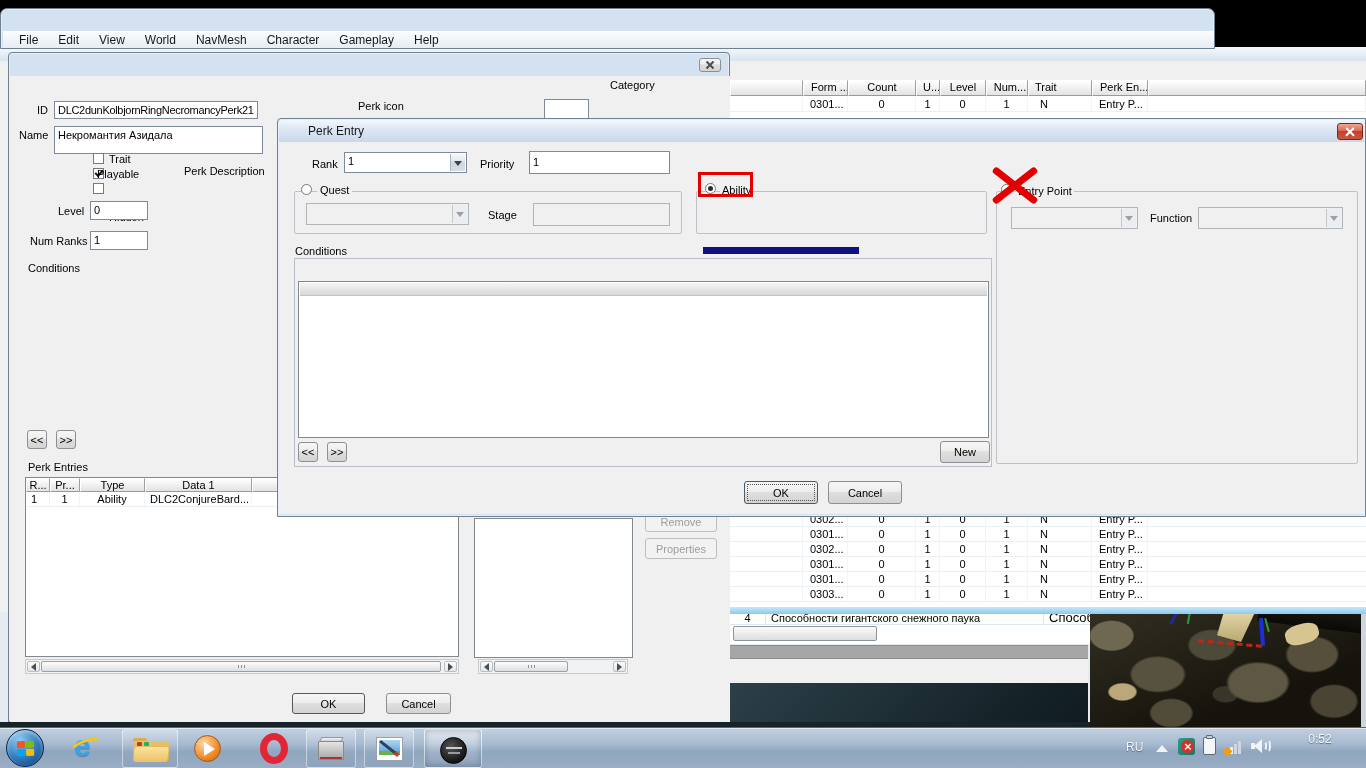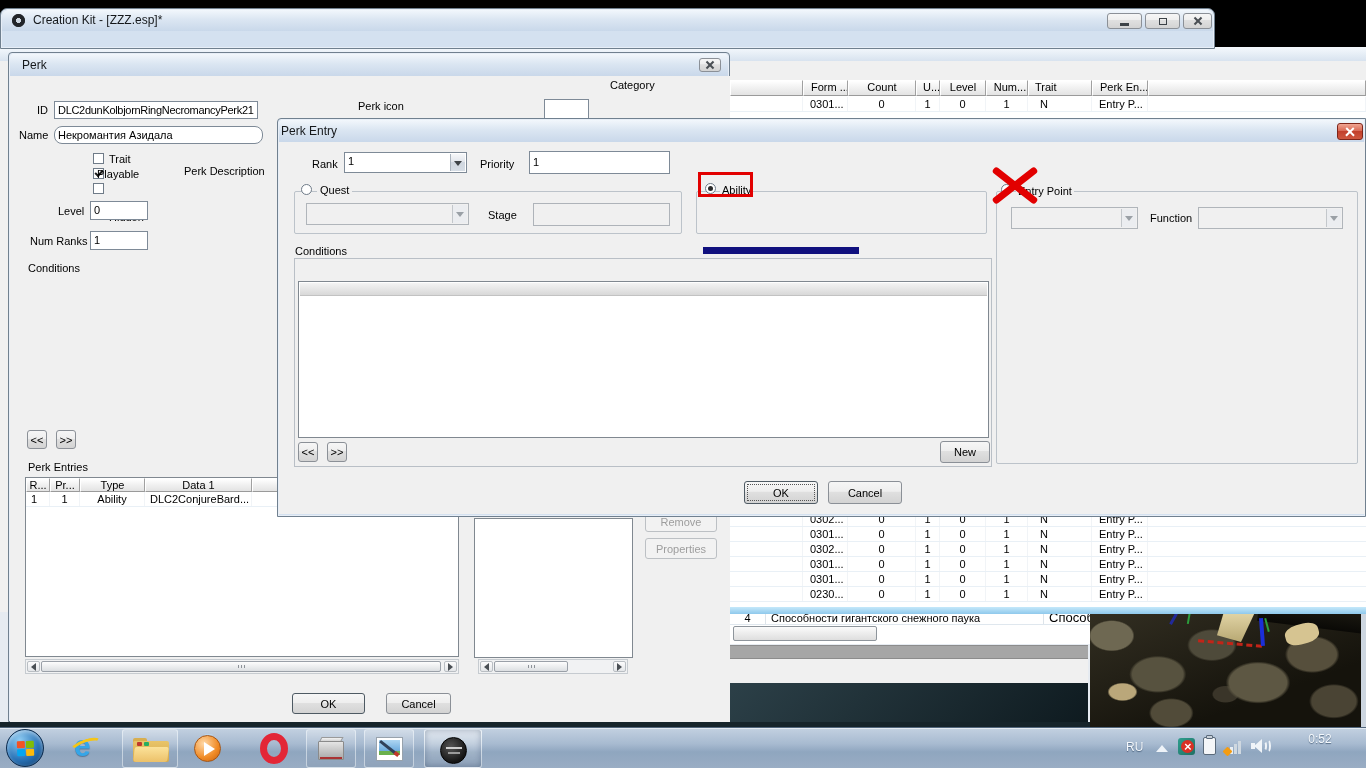--- a/index.html
+++ b/index.html
@@ -190,21 +190,21 @@
         <div class="tcell c2">0</div>
         <div class="tcell c3">1</div>
         <div class="tcell c4">0</div>
         <div class="tcell c5">1</div>
         <div class="tcell c6">N</div>
         <div class="tcell c7">Entry P...</div>
         <div class="tcell c8"></div>
       </div>
       <div class="trow">
         <div class="tcell c0"></div>
-        <div class="tcell c1">0230...</div>
+        <div class="tcell c1">0303...</div>
         <div class="tcell c2">0</div>
         <div class="tcell c3">1</div>
         <div class="tcell c4">0</div>
         <div class="tcell c5">1</div>
         <div class="tcell c6">N</div>
         <div class="tcell c7">Entry P...</div>
         <div class="tcell c8"></div>
       </div>
     </div>
 
@@ -238,53 +238,47 @@
     <div class="abs" style="left:170px;top:8px;width:4px;height:28px;background:#1b2fd8;transform:rotate(-4deg);"></div>
     <div class="abs" style="left:82px;top:3px;width:3px;height:12px;background:#222a99;transform:rotate(30deg);"></div>
     <div class="abs" style="left:98px;top:0;width:2px;height:14px;background:#2c9f3c;transform:rotate(10deg);"></div>
     <div class="abs" style="left:176px;top:8px;width:2px;height:14px;background:#2c9f3c;transform:rotate(-15deg);"></div>
   </div>
   <div class="abs" style="left:1361px;top:610px;width:5px;height:117px;background:#cdd6e0;"></div>
 
   <div class="abs" style="left:725px;top:607px;width:641px;height:7px;background:linear-gradient(#c5e8fa,#8fc9ec);"></div>
 
   <div class="wframe" style="left:0;top:8px;width:1215px;height:41px;border-radius:7px 7px 0 0;">
-    <div class="titlebar" style="height:21px;border-radius:6px 6px 0 0;">
-      <div class="abs" style="left:10px;top:4px;width:13px;height:13px;border-radius:50%;background:radial-gradient(circle at 50% 50%, #cdd6e0 0 28%, #23262a 30%);box-shadow:0 0 0 1.5px #23262a inset;"></div>
-      <div class="abs ttext" style="left:31px;top:3px;">Creation Kit - [ZZZ.esp]*</div>
-      <div class="btn" style="left:1105px;top:3px;width:35px;height:16px;">
-        <span style="display:block;width:9px;height:3px;background:#3c4247;margin-top:6px;"></span>
-      </div>
-      <div class="btn" style="left:1143px;top:3px;width:35px;height:16px;">
-        <span style="display:block;width:8px;height:7px;border:1.5px solid #3c4247;"></span>
-      </div>
-      <div class="btn" style="left:1181px;top:3px;width:29px;height:16px;">
-        <span class="cssx" style="width:12px;height:12px;"></span>
-      </div>
+    <div class="abs" style="left:2px;top:22px;width:1211px;height:17px;background:linear-gradient(#fbfcfe,#e7edf4);display:flex;align-items:center;padding-left:6px;">
+      <span class="ttext" style="padding:0 10px;">File</span>
+      <span class="ttext" style="padding:0 10px;">Edit</span>
+      <span class="ttext" style="padding:0 10px;">View</span>
+      <span class="ttext" style="padding:0 10px;">World</span>
+      <span class="ttext" style="padding:0 10px;">NavMesh</span>
+      <span class="ttext" style="padding:0 10px;">Character</span>
+      <span class="ttext" style="padding:0 10px;">Gameplay</span>
+      <span class="ttext" style="padding:0 10px;">Help</span>
     </div>
   </div>
 
   <div class="wframe" style="left:8px;top:52px;width:722px;height:670px;">
-    <div class="titlebar">
-      <div class="abs ttext" style="left:12px;top:4px;">Perk</div>
-    </div>
     <div class="btn" style="left:690px;top:5px;width:22px;height:14px;">
       <span class="cssx" style="width:12px;height:12px;"></span>
     </div>
     <div class="client" style="left:1px;top:23px;width:720px;height:646px;">
 
       <div class="lbl" style="left:600px;top:3px;">Category</div>
       <div class="lbl" style="left:348px;top:24px;">Perk icon</div>
       <div class="field" style="left:534px;top:23px;width:45px;height:21px;"></div>
 
       <div class="lbl" style="left:27px;top:28px;">ID</div>
       <div class="field" style="left:44px;top:25px;width:204px;height:18px;letter-spacing:-0.3px;">DLC2dunKolbjornRingNecromancyPerk21</div>
 
       <div class="lbl" style="left:9px;top:53px;">Name</div>
-      <div class="field" style="left:44px;top:50px;width:209px;height:18px;border-radius:8px;">Некромантия Азидала</div>
+      <div class="field" style="left:44px;top:50px;width:209px;height:28px;">Некромантия Азидала</div>
 
       <div class="check" style="left:83px;top:77px;"></div>
       <div class="lbl" style="left:99px;top:77px;">Trait</div>
       <div class="check on" style="left:83px;top:92px;"></div>
       <div class="lbl" style="left:87px;top:92px;">Playable</div>
       <div class="check" style="left:83px;top:107px;"></div>
       <div class="lbl" style="left:99px;top:107px;margin-top:28px;">Hidden</div>
 
       <div class="lbl" style="left:174px;top:89px;">Perk Description</div>
 
@@ -334,21 +328,21 @@
       <div class="btn dis" style="left:635px;top:436px;width:72px;height:20px;">Remove</div>
       <div class="btn dis" style="left:635px;top:462px;width:72px;height:21px;">Properties</div>
 
       <div class="btn def" style="left:282px;top:617px;width:73px;height:21px;">OK</div>
       <div class="btn" style="left:376px;top:617px;width:65px;height:21px;">Cancel</div>
     </div>
   </div>
 
   <div class="wframe" style="left:277px;top:118px;width:1089px;height:399px;border-radius:4px 0 0 0;">
     <div class="titlebar" style="border-radius:3px 0 0 0;">
-      <div class="abs ttext" style="left:2px;top:4px;">Perk Entry</div>
+      <div class="abs ttext" style="left:29px;top:4px;">Perk Entry</div>
     </div>
     <div class="btn" style="left:1059px;top:4px;width:26px;height:17px;background:linear-gradient(#f0a593,#d96a56 45%,#c2402c 50%,#cf573f);border-color:#7e251a;">
       <span class="cssx white" style="width:12px;height:12px;"></span>
     </div>
     <div class="client" style="left:1px;top:23px;width:1086px;height:372px;">
 
       <div class="lbl" style="left:33px;top:16px;">Rank</div>
       <div class="combo" style="left:65px;top:10px;width:123px;height:21px;">
         <span class="val">1</span>
         <span class="cbtn"></span>

